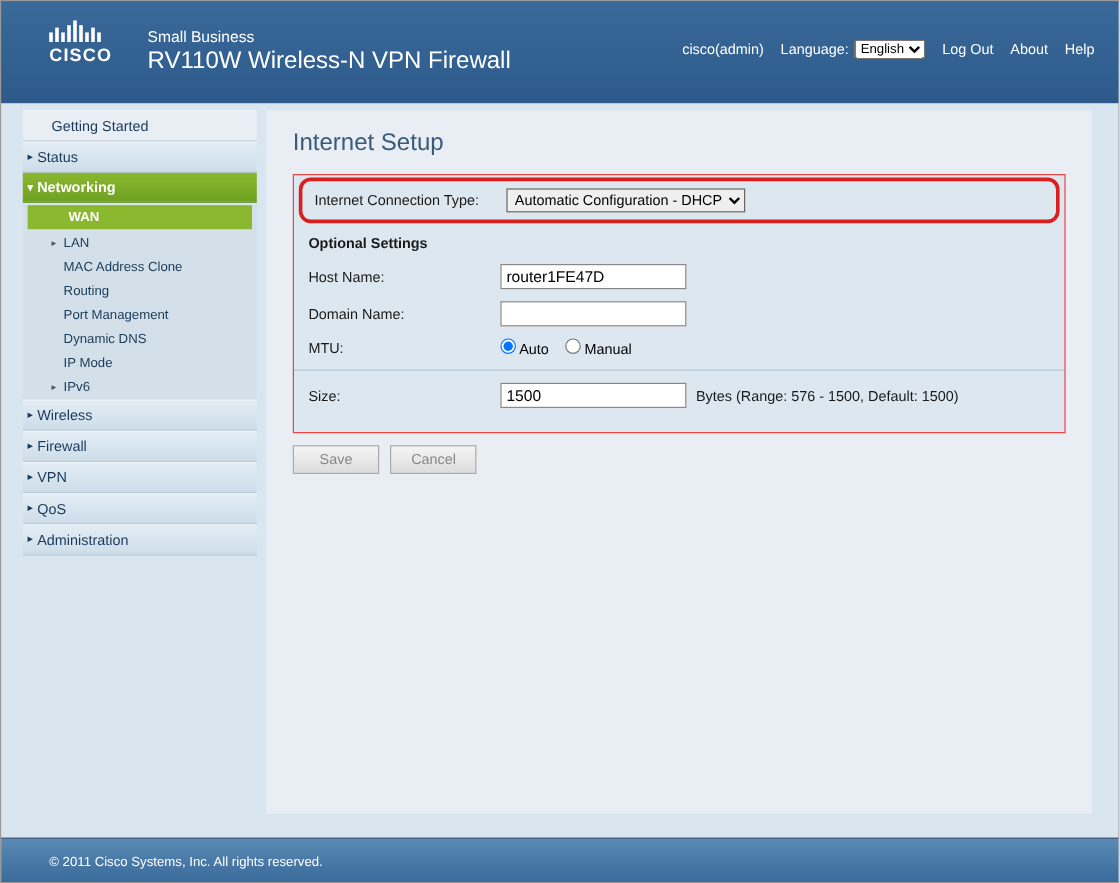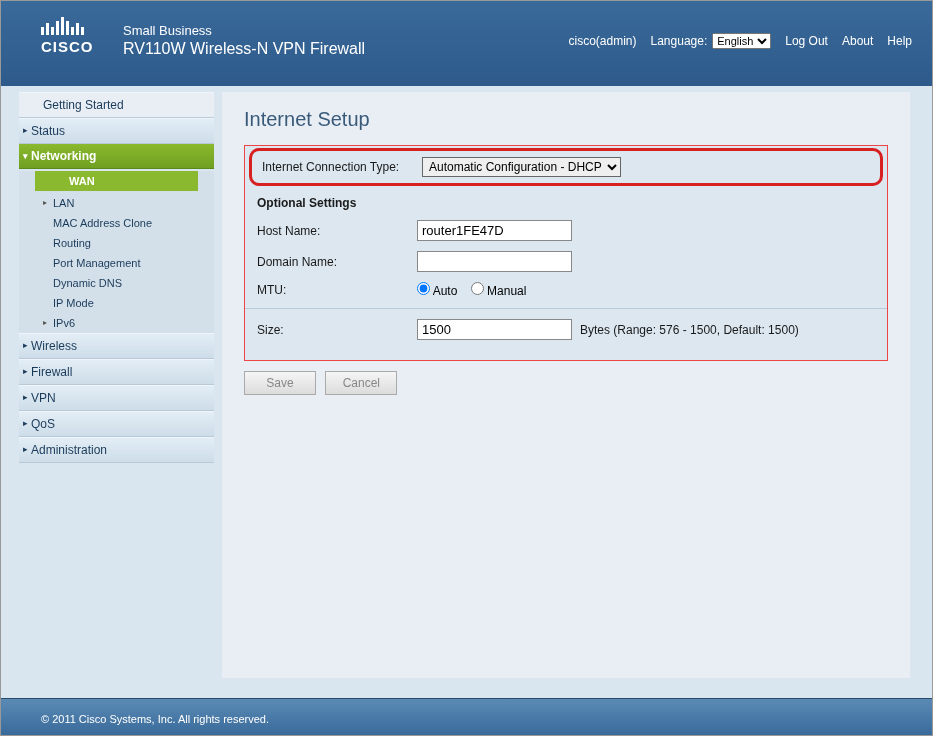--- a/index.html
+++ b/index.html
@@ -5,36 +5,36 @@
 * { box-sizing: border-box; margin: 0; padding: 0; }
 body { font-family: Arial, Helvetica, sans-serif; font-size: 12px; background: #fff; }
 .app { width: 933px; height: 736px; border: 1px solid #999; background: linear-gradient(#3a6a9a 0, #3a6a9a 85px, #d9e6f0 85px); position: relative; }
 .header { height: 85px; background: linear-gradient(#3a6a9a, #2d5a8a); color: #fff; position: relative; padding: 0 20px 0 40px; }
 .logo-area { position: absolute; left: 40px; top: 20px; }
 .logo-bars { display: flex; gap: 2px; margin-bottom: 3px; }
 .logo-bars span { display: inline-block; width: 3px; background: #fff; }
 .logo-text { font-size: 15px; letter-spacing: 1px; font-weight: bold; }
 .title-area { position: absolute; left: 122px; top: 22px; }
 .small-biz { font-size: 13px; font-weight: normal; }
-.product-name { font-size: 16px; font-weight: normal; margin-top: 2px; }
+.product-name { font-size: 20px; font-weight: normal; margin-top: 2px; }
 .top-right { position: absolute; right: 20px; top: 32px; font-size: 12px; display: flex; align-items: center; gap: 14px; }
 .top-right a { color: #fff; text-decoration: none; cursor: pointer; }
 .top-right select { font-size: 11px; }
 .lang-group { display: flex; align-items: center; gap: 5px; }
 .body-wrap { display: flex; padding: 6px 0 0 18px; height: 592px; }
 .sidebar { width: 195px; background: #d9e6f0; }
 .nav-item { padding: 5px 10px 5px 12px; border-bottom: 1px solid #b8cad8; border-top: 1px solid #eff5fa; background: linear-gradient(#e3edf5, #cddde9); color: #1a3a5a; font-size: 12px; cursor: pointer; position: relative; }
 .nav-item.plain { background: #e8eef4; padding-left: 24px; }
 .nav-item .arrow { position: absolute; left: 4px; top: 6px; font-size: 9px; color: #1a3a5a; }
 .nav-group-active { background: linear-gradient(#8ab82e, #6fa022); color: #fff; font-weight: bold; padding: 5px 10px 5px 12px; position: relative; border-bottom: 1px solid #5a8a1a; }
 .nav-group-active .arrow { position: absolute; left: 4px; top: 7px; font-size: 9px; color: #fff; }
 .sub-list { background: #d3e0ea; }
 .sub-item { padding: 4px 10px 4px 34px; font-size: 11px; color: #1a3a5a; cursor: pointer; position: relative; }
 .sub-item .sub-arrow { position: absolute; left: 24px; top: 5px; font-size: 8px; color: #555; }
-.sub-item.active { background: #8ab82e; color: #fff; font-weight: bold; padding-left: 34px; margin: 2px 16px; }
+.sub-item.active { background: #8ab82e; color: #fff; font-weight: bold; padding-left: 34px; margin: 2px 4px; }
 .content { flex: 1; background: #e8eef4; margin-left: 8px; margin-right: 22px; padding: 16px 22px; }
 .page-title { font-size: 20px; color: #3a5a7a; font-weight: normal; margin-bottom: 14px; }
 .section { background: #dce7f0; border: 1px solid #ef4444; padding: 10px 12px; margin-bottom: 10px; }
 .highlight-row { border: 3px solid #d82020; border-radius: 10px; padding: 6px 10px; margin: -8px -8px 10px -8px; display: flex; align-items: center; background: #dce7f0; }
 .field-row { display: flex; align-items: center; margin-bottom: 10px; }
 .field-label { width: 160px; color: #1a1a1a; }
 .field-label.bold { font-weight: bold; }
 .field-input input[type=text] { width: 155px; padding: 2px 4px; border: 1px solid #888; font-size: 13px; }
 .field-input select { padding: 1px 2px; font-size: 12px; border: 1px solid #666; }
 .radio-group label { margin-right: 10px; font-size: 12px; }

